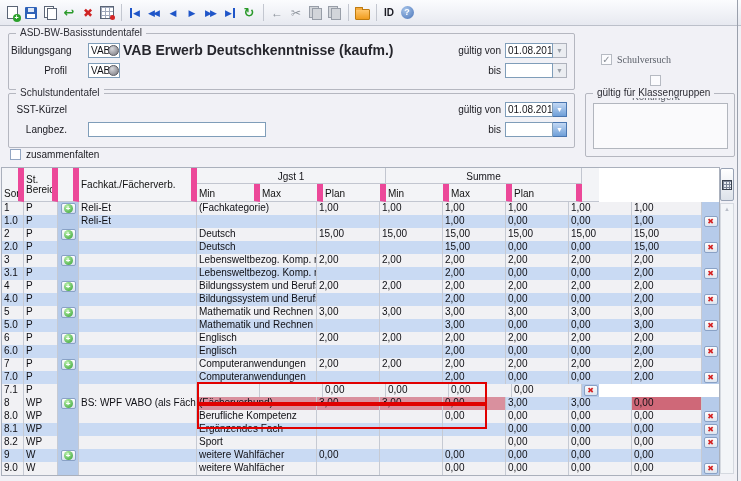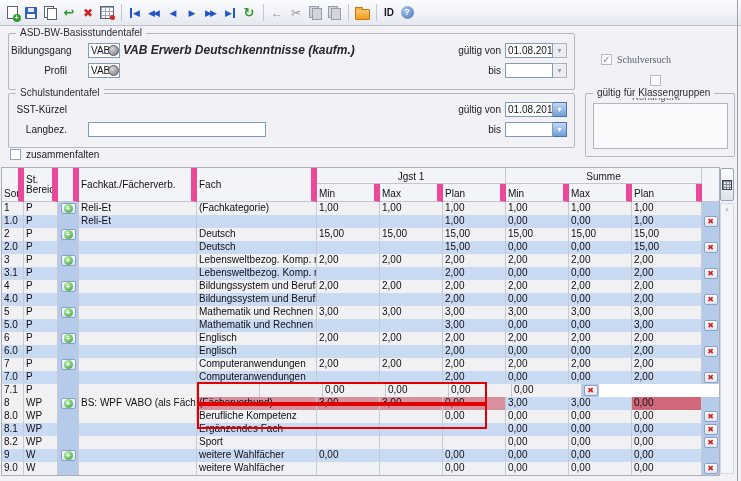--- a/index.html
+++ b/index.html
@@ -42,21 +42,21 @@
   .folder::before{content:"";position:absolute;top:-3px;left:-1px;width:6px;height:2px;background:#f5ab3d;border:1px solid #bf7b10;border-bottom:none;border-radius:1px 1px 0 0;}
   .idbtn{font:bold 10px/14px "Liberation Sans",sans-serif;color:#1a1a22;padding:0 3px;}
   .helpico{width:13px;height:13px;border-radius:50%;background:radial-gradient(circle at 35% 30%,#a6c4ea,#4a74b8);color:#fff;font:bold 9px/13px "Liberation Sans",sans-serif;text-align:center;}
   
   .gbox{position:absolute;border:1px solid #b5b7c0;border-radius:2px;}
   .gtitle{position:absolute;top:-7px;left:7px;background:#f1f1f6;padding:0 4px;font-size:10px;color:#2e2e36;white-space:nowrap;}
   .lbl{position:absolute;font-size:10px;color:#1a1a20;text-align:right;white-space:nowrap;}
   .tin{position:absolute;background:#fff;border:1px solid #7f9db9;font:10px "Liberation Sans","DejaVu Sans",sans-serif;padding:1px 2px;box-sizing:border-box;height:15px;overflow:hidden;white-space:nowrap;color:#101015;}
   input.tin{outline:none;margin-left:17px;}
   .sphere{position:absolute;width:11px;height:11px;border-radius:50%;background:radial-gradient(circle at 35% 30%,#d9d9dd,#75757d);border:1px solid #5a5a62;box-sizing:border-box;}
-  .note{position:absolute;font-style:italic;font-weight:bold;font-size:12px;line-height:9px;color:#26262c;white-space:pre-line;}
+  .note{position:absolute;font-weight:bold;font-size:14px;line-height:9px;color:#26262c;white-space:pre-line;}
   .combo{position:absolute;display:flex;height:15px;}
   .combo-text{width:48px;background:#fff;border:1px solid #7f9db9;font-size:10px;padding:1px 2px;box-sizing:border-box;overflow:hidden;white-space:nowrap;}
   .combo-btn{width:14px;box-sizing:border-box;display:flex;align-items:center;justify-content:center;font-size:7px;}
   .combo-btn.on{background:linear-gradient(#c3d8f4,#6f9fd8);color:#fff;border:1px solid #4a76b0;border-left:none;}
   .combo-btn.off{background:#ebedf1;color:#9aa0a8;border:1px solid #aeb2bc;border-left:none;}
   .cbrow{position:absolute;display:flex;align-items:center;gap:5px;}
   .cb{width:11px;height:11px;background:#fff;border:1px solid #93a6c2;box-sizing:border-box;flex:none;font:bold 10px/9px "DejaVu Sans",sans-serif;text-align:center;color:#8a8f98;}
   .cb.dis{border-color:#b6bac2;background:#fbfbfd;}
   .cb.checked::after{content:"✓";}
   .cblabel{font-size:10px;color:#1a1a20;}
@@ -226,21 +226,20 @@
   <span class="cblabel">zusammenfalten</span>
 </div>
 
 <div class="tablewrap">
   <div class="hrow">
     <div class="hc" style="width:22px;align-items:flex-end;padding-bottom:2px;">Sort.</div>
     <div class="hc" style="width:34px;">St.
 Bereich</div>
     <div class="hc" style="width:21px;"></div>
     <div class="hc" style="width:118px;">Fachkat./Fächerverb.</div>
-    <div class="hc" style="width:120px;">Fach</div>
     <div class="hgroup" style="width:189px;">
       <div class="hg-top" style="width:189px;">Jgst 1</div>
       <div class="hg-bot">
         <div class="hc" style="width:63px;height:18px;align-items:flex-end;padding-bottom:2px;">Min</div>
         <div class="hc" style="width:63px;height:18px;align-items:flex-end;padding-bottom:2px;">Max</div>
         <div class="hc" style="width:63px;height:18px;align-items:flex-end;padding-bottom:2px;">Plan</div>
       </div>
     </div>
     <div class="hgroup" style="width:196px;">
       <div class="hg-top" style="width:196px;">Summe</div>

